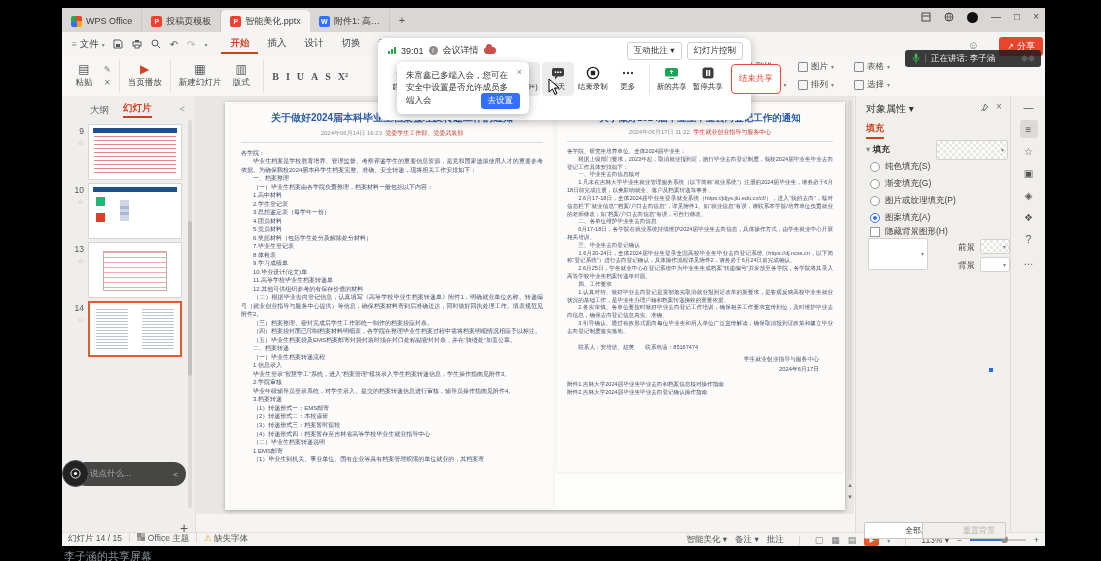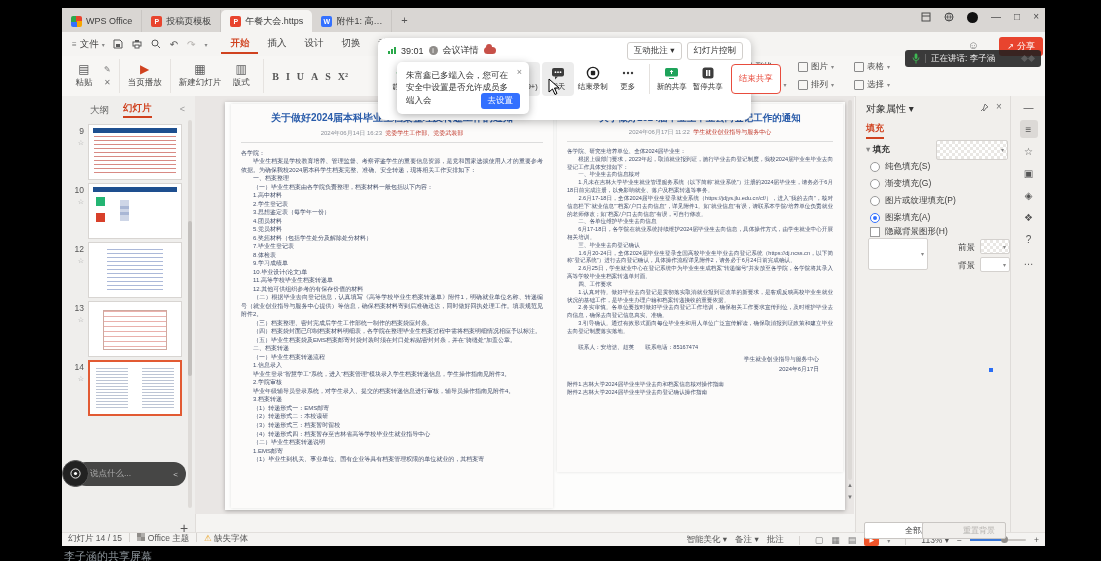--- a/index.html
+++ b/index.html
@@ -189,21 +189,21 @@
           <span>WPS Office</span>
         </div>
 
         <div class="tab">
           <span class="tabicon ppt-doc"></span>
           <span>投稿页模板</span>
         </div>
 
         <div class="tab active">
           <span class="tabicon ppt-doc"></span>
-          <span>午餐大会.https</span>
+          <span>智能美化.pptx</span>
         </div>
 
         <div class="tab">
           <span class="tabicon word-doc"></span>
           <span>附件1: 高…</span>
         </div>
       </div>
     <div id="newtab">+</div>
     <div id="winctrl">
       <svg width="10" height="10" viewBox="0 0 10 10">
@@ -336,27 +336,20 @@
 
         <div class="slideitem">
           <div class="snum">
             <span>10</span>
             <span class="flag">☆</span>
           </div>
           <div class="thumb k10"></div>
         </div>
 
 
-        <div class="slideitem">
-          <div class="snum">
-            <span>12</span>
-            <span class="flag">☆</span>
-          </div>
-          <div class="thumb k12"></div>
-        </div>
 
         <div class="slideitem">
           <div class="snum">
             <span>13</span>
             <span class="flag">☆</span>
           </div>
           <div class="thumb k13"></div>
         </div>
 
         <div class="slideitem sel">

